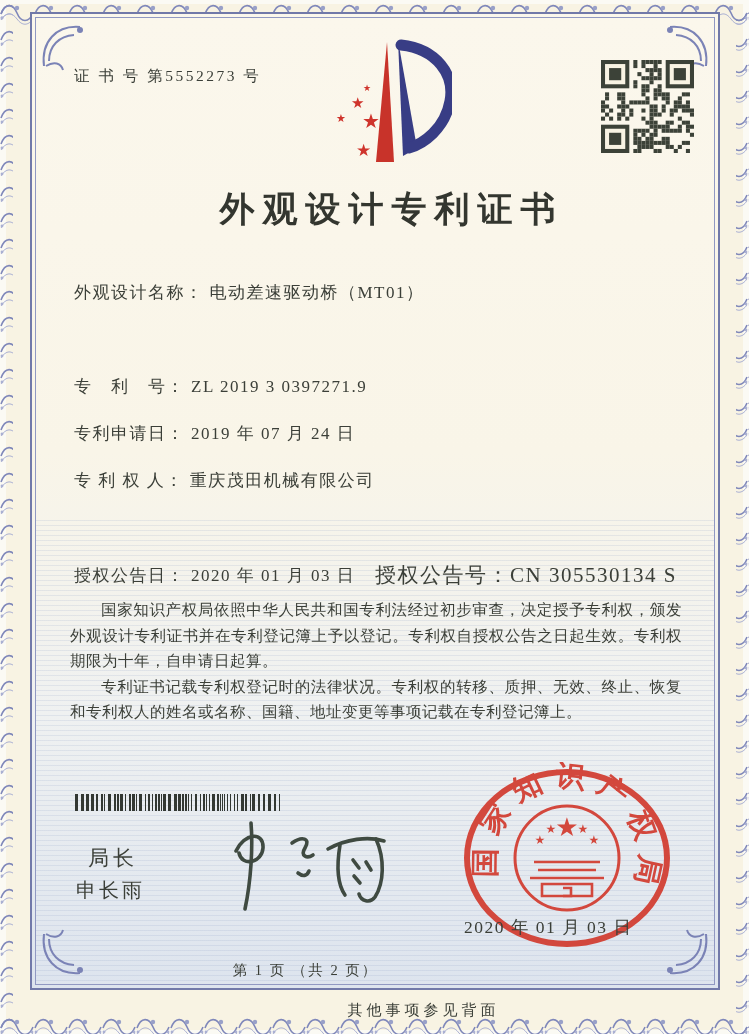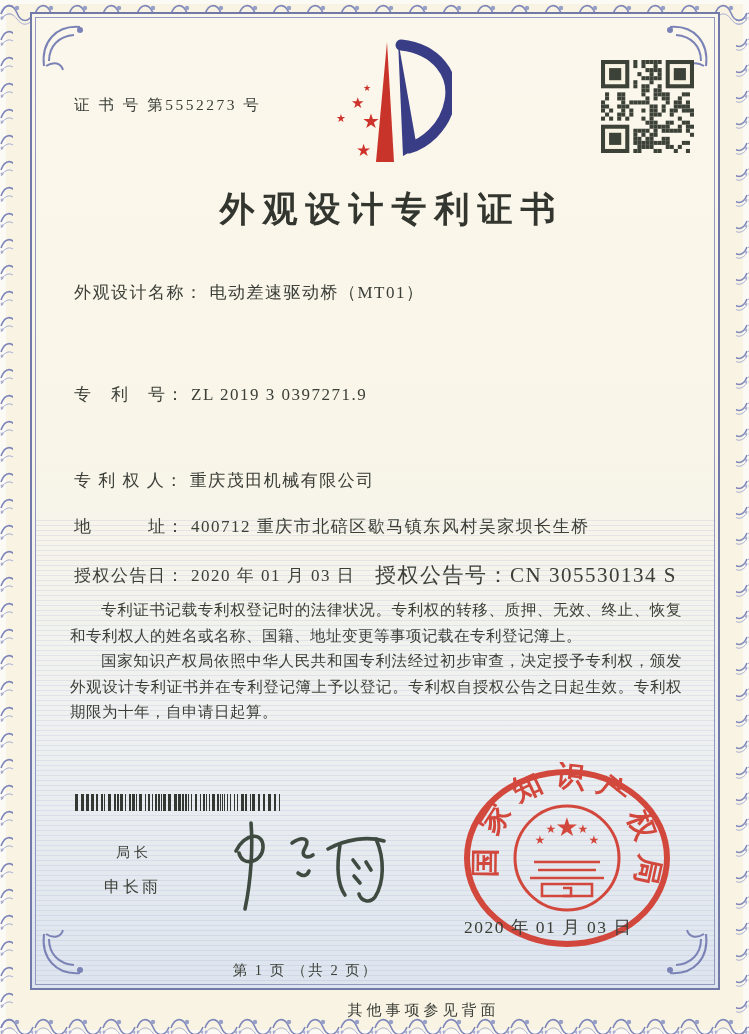--- a/index.html
+++ b/index.html
@@ -18,34 +18,34 @@
     background:linear-gradient(180deg,#fbf7ec 0%,#f9f5e8 45%,#eff1f1 72%,#dde4ee 100%);
   }
   .frame-inner{
     position:absolute;left:3px;top:3px;right:3px;bottom:3px;
     border:1px solid #9098c2;
   }
   .waves{
     left:36px;top:520px;width:678px;height:462px;z-index:3;pointer-events:none;
     background:repeating-linear-gradient(180deg,rgba(125,145,190,.15) 0 1px,transparent 1px 5px);
   }
-  .cert-no{left:74px;top:66px;font-size:15.5px;letter-spacing:2.5px;z-index:4;margin-top:29px;}
+  .cert-no{left:74px;top:66px;font-size:15.5px;letter-spacing:2.5px;z-index:4;}
   .logo{left:318px;top:36px;z-index:4;}
   .qr{left:601px;top:60px;z-index:4;}
   .title{left:0;top:186px;width:749px;text-align:center;font-size:35px;font-weight:bold;
          letter-spacing:8px;color:#33362f;z-index:4;margin-left:17px;}
   .field-row{left:74px;font-size:17px;letter-spacing:1.5px;z-index:4;white-space:nowrap;}
   .field-row .val{margin-left:6px;}
   .grant-pair{left:375px;font-size:21px;letter-spacing:1.5px;z-index:4;white-space:nowrap;}
   .paras{left:70px;top:597px;width:612px;z-index:4;font-size:15.5px;line-height:25.5px;
          text-align:justify;letter-spacing:0.5px;}
   .paras p{margin:0;text-indent:2em;}
   .barcode{left:75px;top:794px;z-index:4;}
-  .signer-title{left:88px;top:844px;font-size:14px;letter-spacing:4px;z-index:5;margin-left:28px;}
-  .signer-name{left:104px;top:877px;font-size:16px;letter-spacing:3px;z-index:5;}
+  .signer-title{left:88px;top:844px;font-size:21px;letter-spacing:4px;z-index:5;}
+  .signer-name{left:76px;top:877px;font-size:20px;letter-spacing:3px;z-index:5;}
   .signature{left:216px;top:815px;z-index:5;}
   .seal{left:452px;top:762px;z-index:5;opacity:.93;}
   .seal-date{left:464px;top:915px;font-size:17.5px;letter-spacing:1.5px;z-index:6;}
   .page-indicator{left:0;top:961px;width:611px;text-align:center;font-size:14.5px;
                   letter-spacing:2px;z-index:4;}
   .back-note{left:12px;top:1001px;width:749px;text-align:center;font-size:15px;
              letter-spacing:4px;z-index:4;padding-left:37px;}
   .star{font-family:"DejaVu Sans",sans-serif;}
 </style>
 </head>
@@ -295,39 +295,39 @@
       <rect x="0" y="64.69565217391305" width="28.304347826086957" height="28.304347826086957" fill="#3c4238"></rect>
       <rect x="4.043478260869565" y="68.73913043478261" width="20.217391304347828" height="20.217391304347828" fill="#f8f3e3"></rect>
       <rect x="8.08695652173913" y="72.78260869565217" width="12.130434782608695" height="12.130434782608695" fill="#3c4238"></rect>
     </svg>
 
   <div class="abs title">外观设计专利证书</div>
 
   <div class="abs field-row" style="top:281px">
     <span class="lbl">外观设计名称：</span><span class="val">电动差速驱动桥（MT01）</span>
   </div>
-  <div class="abs field-row" style="top:383px">
+  <div class="abs field-row" style="top:375px">
     <span class="lbl">专　利　号：</span><span class="val">ZL 2019 3 0397271.9</span>
+  </div>
+  <div class="abs field-row" style="top:422px">
+    <span class="lbl">专利申请日：</span><span class="val">2019 年 07 月 24 日</span>
   </div>
   <div class="abs field-row" style="top:469px">
     <span class="lbl">专 利 权 人：</span><span class="val">重庆茂田机械有限公司</span>
   </div>
-  <div class="abs field-row" style="top:515px">
-    <span class="lbl">地　　　址：</span><span class="val">400712 重庆市北碚区歇马镇东风村吴家坝长生桥</span>
-  </div>
   <div class="abs field-row" style="top:564px">
     <span class="lbl">授权公告日：</span><span class="val">2020 年 01 月 03 日</span>
   </div>
   <div class="abs grant-pair" style="top:561px">
     <span class="lbl">授权公告号：</span><span class="val">CN 305530134 S</span>
   </div>
 
   <div class="abs paras">
+    <p>国家知识产权局依照中华人民共和国专利法经过初步审查，决定授予专利权，颁发外观设计专利证书并在专利登记簿上予以登记。专利权自授权公告之日起生效。专利权期限为十年，自申请日起算。</p>
     <p>专利证书记载专利权登记时的法律状况。专利权的转移、质押、无效、终止、恢复和专利权人的姓名或名称、国籍、地址变更等事项记载在专利登记簿上。</p>
-    <p>国家知识产权局依照中华人民共和国专利法经过初步审查，决定授予专利权，颁发外观设计专利证书并在专利登记簿上予以登记。专利权自授权公告之日起生效。专利权期限为十年，自申请日起算。</p>
   </div>
 
   <svg class="abs barcode" width="206" height="17">
       <rect x="0" y="0" width="3" height="17" fill="#333833"></rect>
       <rect x="6" y="0" width="3" height="17" fill="#333833"></rect>
       <rect x="11" y="0" width="3" height="17" fill="#333833"></rect>
       <rect x="16" y="0" width="3" height="17" fill="#333833"></rect>
       <rect x="21" y="0" width="2" height="17" fill="#333833"></rect>
       <rect x="26" y="0" width="2" height="17" fill="#333833"></rect>
       <rect x="29" y="0" width="1" height="17" fill="#333833"></rect>

